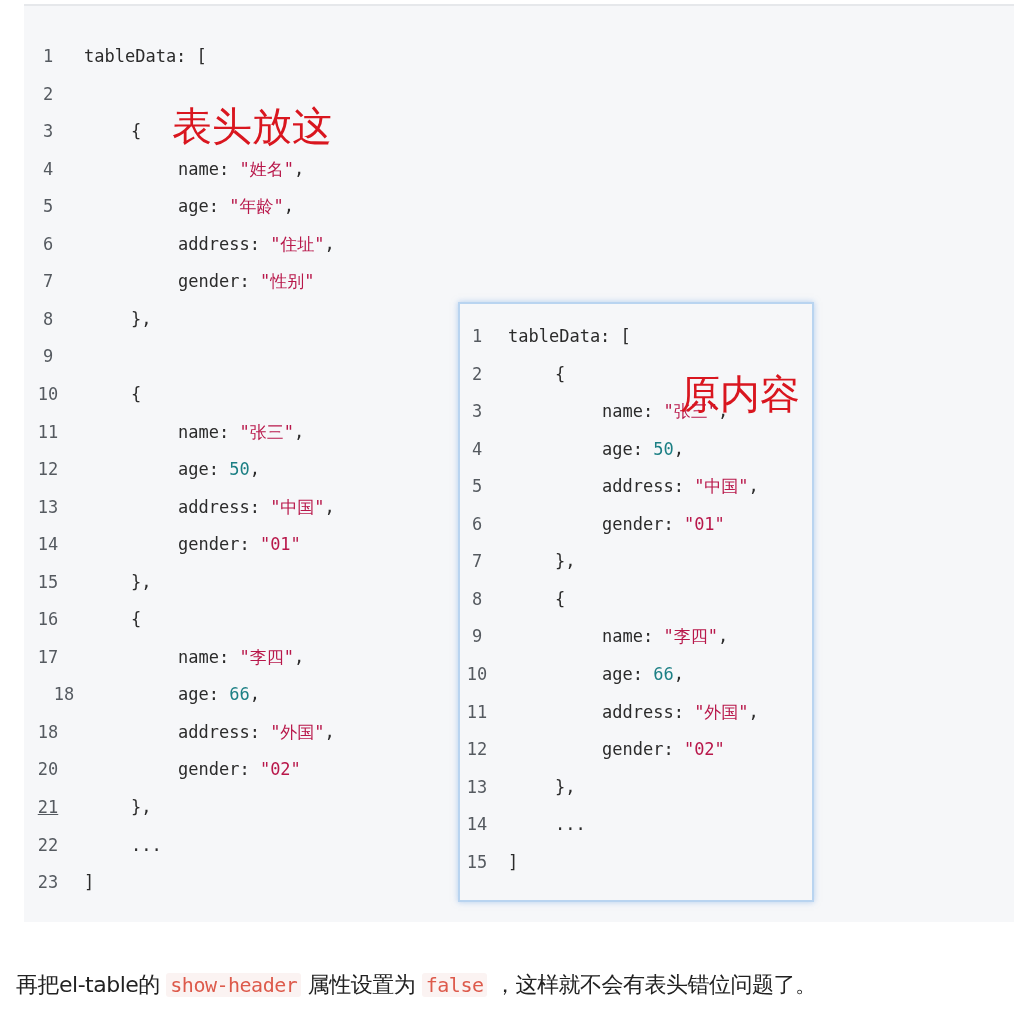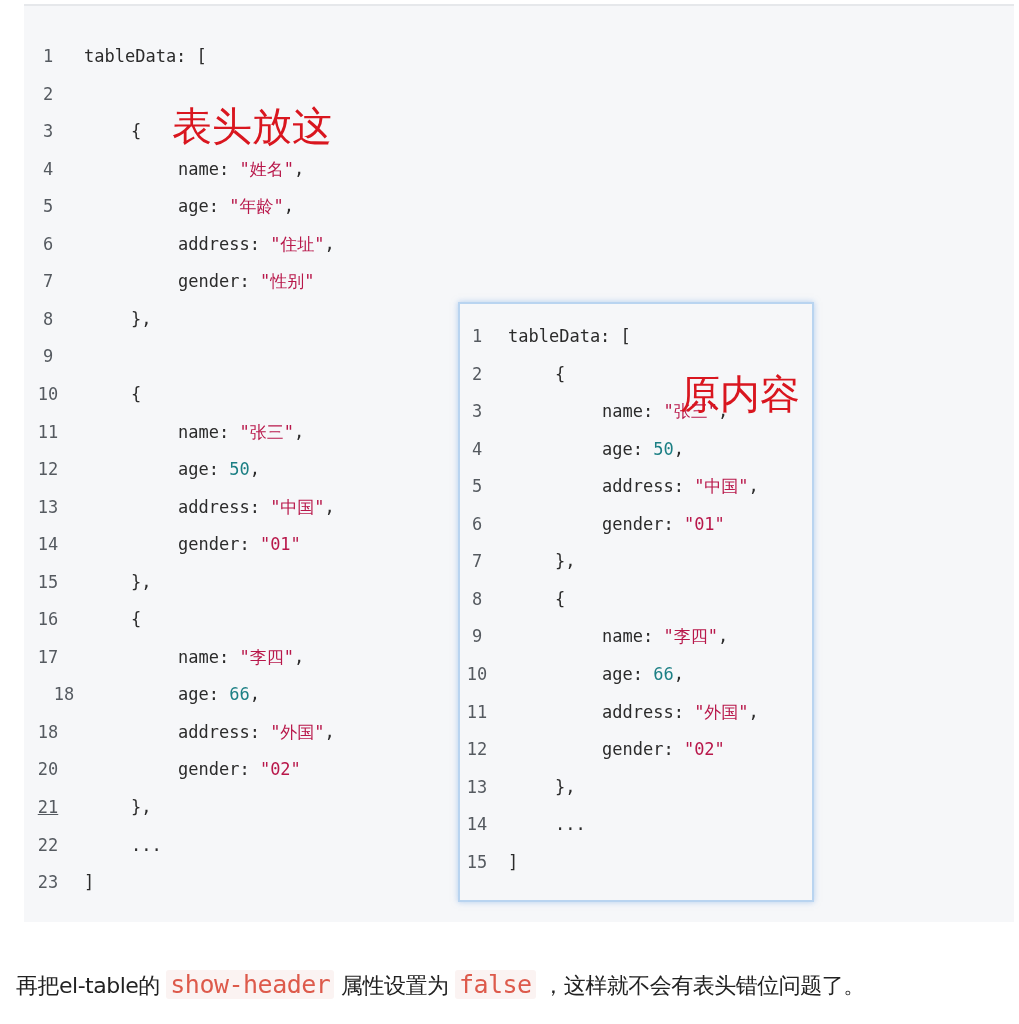--- a/index.html
+++ b/index.html
@@ -75,21 +75,21 @@
       left: 16px;
       top: 970px;
       font-family: "DejaVu Sans", sans-serif;
       font-size: 22px;
       color: #222;
       white-space: nowrap;
       letter-spacing: -0.5px;
     }
     .inline-code {
       font-family: "DejaVu Sans Mono", monospace;
-      font-size: 25px;
+      font-size: 20px;
       color: #dd5a4b;
       background: #fbf3f2;
       padding: 0 4px;
       border-radius: 3px;
     }
   </style>
 </head>
 <body>
 
 <div class="main-code">

